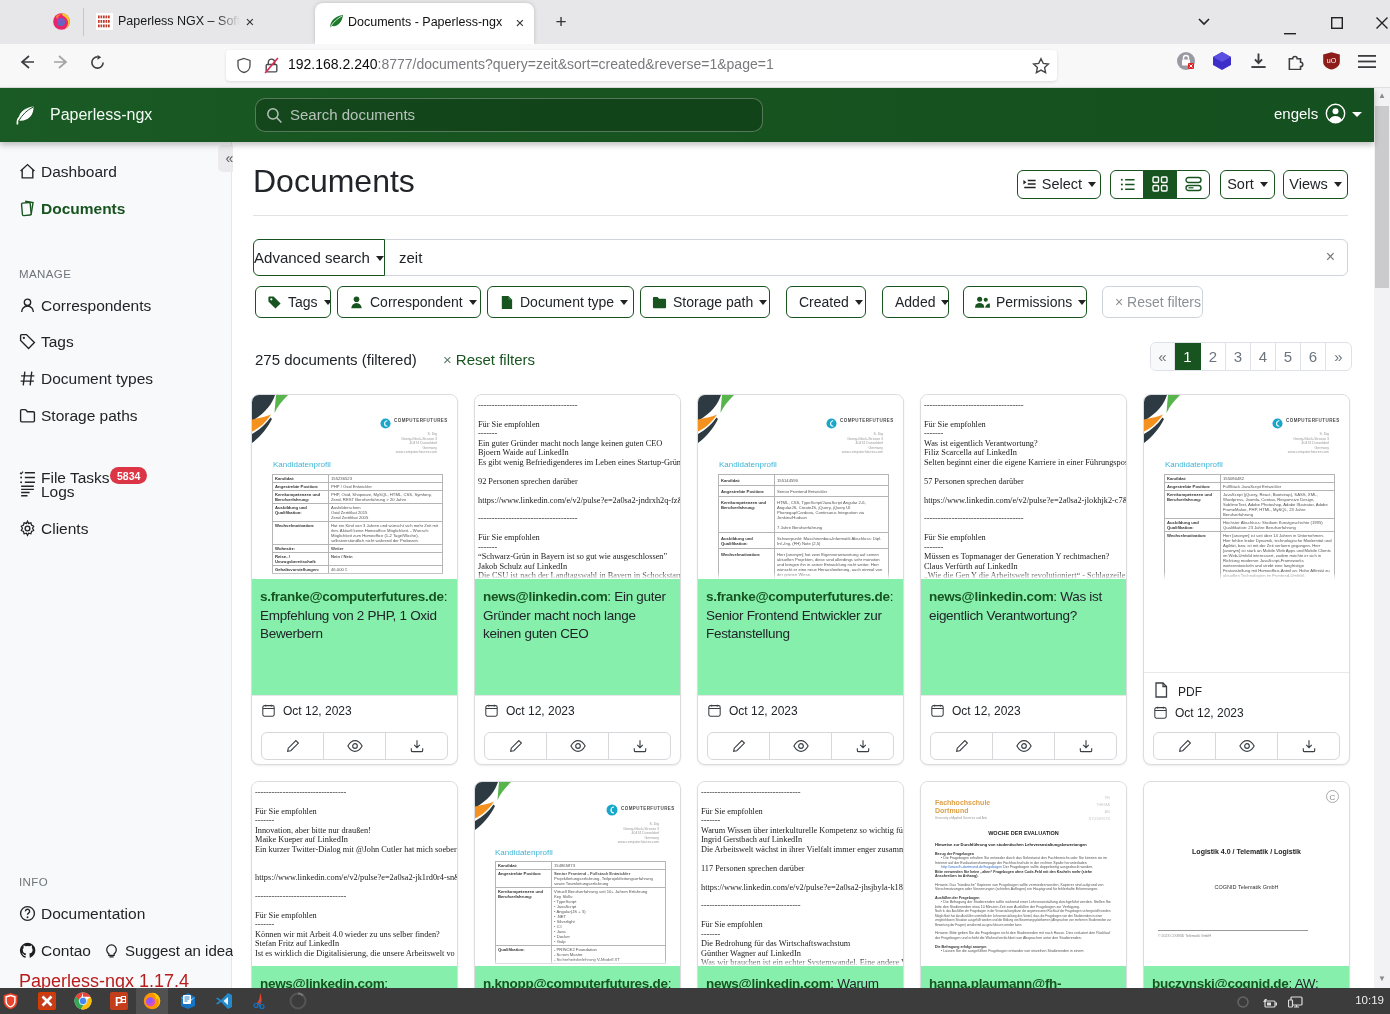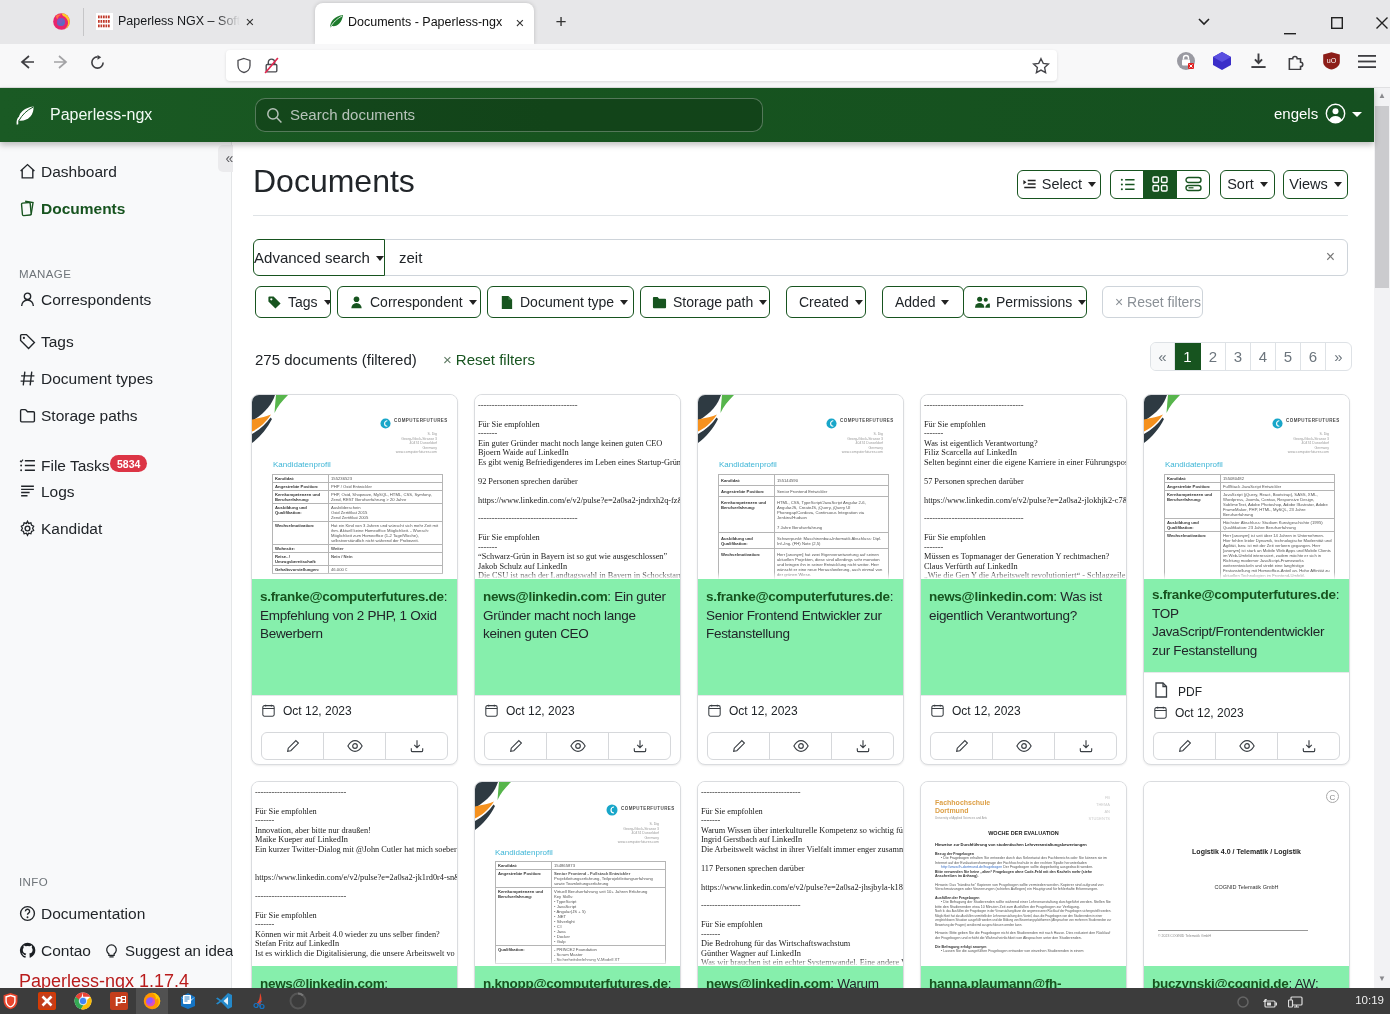--- a/index.html
+++ b/index.html
@@ -166,20 +166,21 @@
     </svg></div>
 <div id="urlbox">
   <div class="abs" style="left:10px;top:7px;"><svg width="16" height="17" viewBox="0 0 16 16">
         <path d="M8 1 L14 3 V8 C14 12 11 14.5 8 15 C5 14.5 2 12 2 8 V3 Z" fill="none" stroke="#4a4a4f" stroke-width="1.3"></path>
       </svg></div>
   <div class="abs" style="left:37px;top:7px;"><svg width="17" height="17" viewBox="0 0 16 16">
         <rect x="3" y="7" width="10" height="7" rx="1" fill="none" stroke="#4a4a4f" stroke-width="1.3"></rect>
         <path d="M5 7 V5 a3 3 0 0 1 6 0 v2" fill="none" stroke="#4a4a4f" stroke-width="1.3"></path>
         <path d="M2 15 L14 1" stroke="#e22850" stroke-width="1.6"></path>
       </svg></div>
+  <div id="urltext">192.168.2.240<span>:8777/documents?query=zeit&amp;sort=created&amp;reverse=1&amp;page=1</span></div>
   <div class="abs" style="left:806px;top:7px;"><svg width="18" height="18" viewBox="0 0 16 16">
         <path d="M8 1.5 l2 4.2 4.6.5 -3.4 3.1 .9 4.6 -4.1-2.3 -4.1 2.3 .9-4.6 -3.4-3.1 4.6-.5z" fill="none" stroke="#45454a" stroke-width="1.2"></path>
       </svg></div>
 </div>
 <div class="abs" style="left:1176px;top:51px;"><svg width="20" height="20" viewBox="0 0 20 20">
       <circle cx="10" cy="10" r="9" fill="#9a9aa2"></circle>
       <rect x="6" y="8.5" width="8" height="6" rx="1" fill="#fff"></rect>
       <path d="M7.5 8.5 V7 a2.5 2.5 0 0 1 5 0 v1.5" fill="none" stroke="#fff" stroke-width="1.4"></path>
       <rect x="12" y="12" width="6" height="6" fill="#e02020" rx="1"></rect>
       <path d="M13.5 13.5 l3 3 m0 -3 l-3 3" stroke="#fff" stroke-width="1"></path>
@@ -237,21 +238,21 @@
   <span class="lb">Dashboard</span>
 </div>
 <div class="navitem" style="top:199px;color:#17541f;font-weight:bold;">
   <svg class="ic" viewBox="0 0 16 16">
       <path d="M5.8 1.2 L13.2 2.5 L11.5 13.2 L10.8 13.1" fill="none" stroke="#17541f" stroke-width="1.3"></path>
       <rect x="2.8" y="2.6" width="8.2" height="11.8" rx="1.1" fill="#f8f9fa" stroke="#17541f" stroke-width="1.3" transform="rotate(-5 7 8.5)"></rect>
     </svg>
   <span class="lb">Documents</span>
 </div>
 <div class="sechead" style="top:268px;">MANAGE</div>
-<div class="navitem" style="top:290px;">
+<div class="navitem" style="top:296px;">
   <svg class="ic" viewBox="0 0 16 16">
       <circle cx="8" cy="5" r="3" fill="none" stroke="#212529" stroke-width="1.3"></circle>
       <path d="M2.5 14 a5.5 5.5 0 0 1 11 0" fill="none" stroke="#212529" stroke-width="1.3"></path>
     </svg>
   <span class="lb">Correspondents</span>
 </div>
 <div class="navitem" style="top:332px;">
   <svg class="ic" viewBox="0 0 16 16">
       <path d="M1.5 7 V2.5 a1 1 0 0 1 1-1 H7 L14.5 9 L9 14.5 Z" fill="none" stroke="#212529" stroke-width="1.3"></path>
       <circle cx="4.6" cy="4.6" r="1" fill="#212529"></circle>
@@ -263,42 +264,42 @@
       <path d="M5.5 1.5 L4 14.5 M12 1.5 L10.5 14.5 M2 5.5 H14.5 M1.5 10.5 H14" stroke="#212529" stroke-width="1.3" fill="none"></path>
     </svg>
   <span class="lb">Document types</span>
 </div>
 <div class="navitem" style="top:406px;">
   <svg class="ic" viewBox="0 0 16 16">
       <path d="M1.5 4 V13 a1 1 0 0 0 1 1 H13.5 a1 1 0 0 0 1-1 V5.5 a1 1 0 0 0 -1-1 H8 L6.5 2.8 a1 1 0 0 0 -.8-.3 H2.5 a1 1 0 0 0 -1 1z" fill="none" stroke="#212529" stroke-width="1.3"></path>
     </svg>
   <span class="lb">Storage paths</span>
 </div>
-<div class="navitem" style="top:456px;">
+<div class="navitem" style="top:468px;">
   <svg class="ic" viewBox="0 0 16 16">
       <path d="M5.5 3.5 H15 M5.5 8 H15 M5.5 12.5 H15" stroke="#212529" stroke-width="1.3"></path>
       <path d="M1 3.5 l1 1 1.8-2" stroke="#212529" stroke-width="1.1" fill="none"></path>
       <circle cx="2" cy="8" r="0.9" fill="#212529"></circle>
       <circle cx="2" cy="12.5" r="0.9" fill="#212529"></circle>
     </svg>
   <span class="lb">File Tasks</span>
   <span id="ftbadge">5834</span>
 </div>
 <div class="navitem" style="top:482px;">
   <svg class="ic" viewBox="0 0 16 16">
       <path d="M2 3 H14 M2 6 H14 M2 9 H10 M2 12 H8" stroke="#212529" stroke-width="1.3"></path>
     </svg>
   <span class="lb">Logs</span>
 </div>
 <div class="navitem" style="top:519px;">
   <svg class="ic" viewBox="0 0 16 16">
       <circle cx="8" cy="8" r="2.2" fill="none" stroke="#212529" stroke-width="1.3"></circle>
       <path d="M8 1.2 l1 2 2.2-.6 .6 2.2 2 1 -1 2 1 2 -2 1 -.6 2.2 -2.2-.6 -1 2 -1-2 -2.2.6 -.6-2.2 -2-1 1-2 -1-2 2-1 .6-2.2 2.2.6z" fill="none" stroke="#212529" stroke-width="1.2"></path>
     </svg>
-  <span class="lb">Kandidat</span>
+  <span class="lb">Clients</span>
 </div>
 <div class="sechead" style="top:876px;">INFO</div>
 <div class="navitem" style="top:904px;">
   <svg class="ic" viewBox="0 0 16 16">
       <circle cx="8" cy="8" r="6.5" fill="none" stroke="#212529" stroke-width="1.3"></circle>
       <path d="M6 6 a2 2 0 1 1 3 1.7 c-.7.4-1 .8-1 1.5" fill="none" stroke="#212529" stroke-width="1.3"></path>
       <circle cx="8" cy="11.5" r="0.9" fill="#212529"></circle>
     </svg>
   <span class="lb">Documentation</span>
 </div>
@@ -360,21 +361,21 @@
           <path d="M2.5 14 a5.5 5.5 0 0 1 11 0z" fill="#17541f"></path>
         </svg>Correspondent<span class="caret"></span></div>
     <div class="fbtn" style="left:234px;width:147px;padding-left:11px;"><svg width="15" height="15" viewBox="0 0 16 16">
           <path d="M3 1 h7 l4 4 v10 H3z" fill="#17541f"></path>
           <path d="M10 1 v4 h4" fill="#3c7a44"></path>
         </svg>Document type<span class="caret"></span></div>
     <div class="fbtn" style="left:387px;width:130px;padding-left:11px;"><svg width="15" height="15" viewBox="0 0 16 16">
           <path d="M1 3 a1 1 0 0 1 1-1 h4 l1.5 2 H14 a1 1 0 0 1 1 1 v8 a1 1 0 0 1 -1 1 H2 a1 1 0 0 1 -1-1z" fill="#17541f"></path>
         </svg>Storage path<span class="caret"></span></div>
     <div class="fbtn" style="left:533px;width:80px;padding-left:12px;">Created<span class="caret"></span></div>
-    <div class="fbtn" style="left:629px;width:82px;padding-left:12px;">Added<span class="caret"></span></div>
+    <div class="fbtn" style="left:629px;width:67px;padding-left:12px;">Added<span class="caret"></span></div>
     <div class="fbtn" style="left:710px;width:124px;padding-left:10px;"><svg width="16" height="15" viewBox="0 0 17 16">
           <circle cx="6" cy="4.5" r="2.7" fill="#17541f"></circle>
           <path d="M1 13.5 a5 5 0 0 1 10 0z" fill="#17541f"></path>
           <circle cx="12.5" cy="5" r="2.2" fill="#17541f"></circle>
           <path d="M12 13.5 a4.5 4.5 0 0 1 4.8-4.4 l.2 4.4z" fill="#17541f"></path>
         </svg>Permissions<span class="caret"></span></div>
     <div class="fbtn gray" style="left:849px;width:101px;padding-left:12px;">× Reset filters</div>
   </div>
   <div id="countrow">275 documents (filtered) <span class="rst"><span class="rx">×</span> Reset filters</span></div>
   <div id="pager">
@@ -641,21 +642,20 @@
                   <td>Höchster Abschluss: Studium Kunstgeschichte (1995) Qualifikation: 23 Jahre Berufserfahrung</td>
                 </tr>
         <tr>
                   <td class="l">Wechselmotivation:</td>
                   <td>Herr [anonym] ist seit über 14 Jahren in Unternehmen. Hier fehlen leider Dynamik, technologische Modernität und Agilität, bzw. ist mit der Zeit verloren gegangen. Herr [anonym] ist stark an Mobile Web Apps und Mobile Clients im Web-Umfeld interessiert, zudem möchte er sich in Richtung moderner JavaScript-Frameworks weiterentwickeln und strebt eine langfristige Festanstellung mit Homeoffice-Anteil an. Hohe Affinität zu aktuellen Technologien im Frontend-Umfeld.</td>
                 </tr>
       </tbody>
             </table>
     </div>
         </div>
-    <div class="tblock" style="top:184px;height:93px;padding-top:7px;"><b>s.franke@computerfutures.de</b>: TOP JavaScript/Frontendentwickler zur Festanstellung</div>
     <div class="cardhr" style="top:277px;"></div>
     <div class="metarow" style="top:287px;"><svg width="14" height="16" viewBox="0 0 14 16">
             <path d="M2 1 h7 l3.5 3.5 V15 H2z" fill="none" stroke="#3a3f44" stroke-width="1.3"></path>
             <path d="M9 1 v3.5 h3.5" fill="none" stroke="#3a3f44" stroke-width="1.3"></path>
           </svg><span style="margin-left:2px;">PDF</span></div>
     <div class="metarow" style="top:311px;"><svg width="13" height="13" viewBox="0 0 16 16">
             <rect x="1" y="2" width="14" height="13" rx="2" fill="none" stroke="#3a3f44" stroke-width="1.3"></rect>
             <path d="M1 5.5 h14" stroke="#3a3f44" stroke-width="1.3"></path>
             <path d="M4.5 0.8 v2.4 M11.5 0.8 v2.4" stroke="#3a3f44" stroke-width="1.3"></path>
           </svg>Oct 12, 2023</div>

